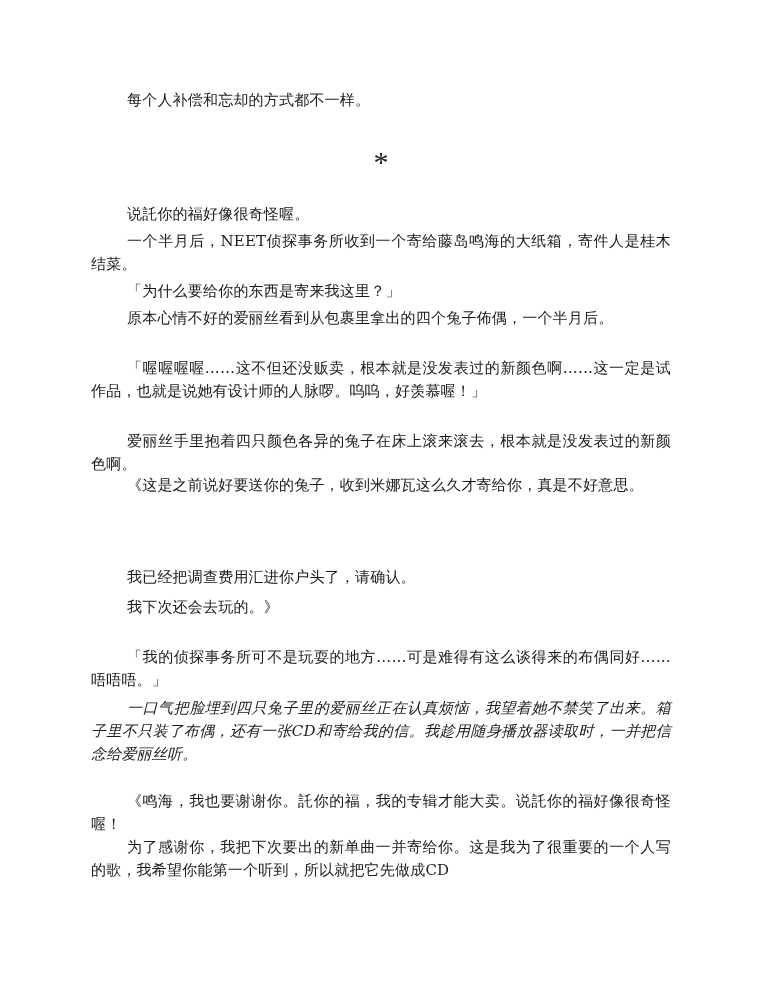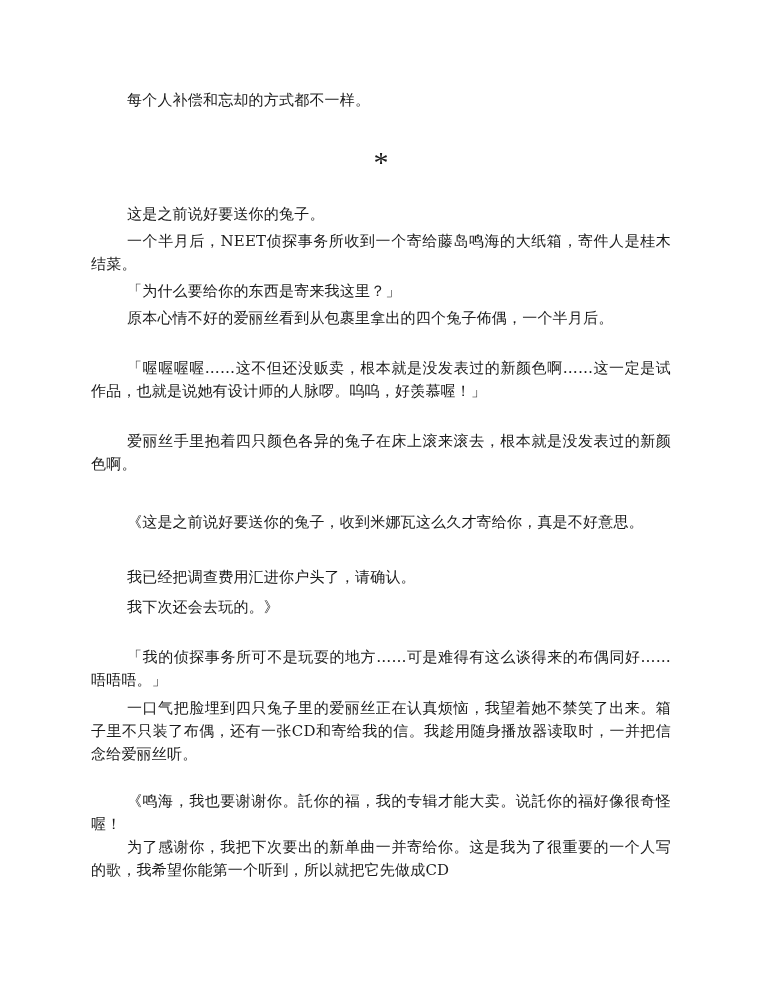--- a/index.html
+++ b/index.html
@@ -10,26 +10,26 @@
       text-indent: 36px; text-align: justify; margin: 0; letter-spacing: 0.2px; }
     .sep { position: absolute; left: 0; width: 580px; text-align: center;
       font-family: "Liberation Serif", serif; font-size: 30px; line-height: 30px; }
   </style>
 </head>
 <body>
 
 <div class="page">
   <p class="p" style="top:89px;">每个人补偿和忘却的方式都不一样。</p>
   <div class="sep" style="top:147px;">*</div>
-  <p class="p" style="top:203px;">这是之前说好要送你的兔子。</p>
+  <p class="p" style="top:203px;">说託你的福好像很奇怪喔。</p>
   <p class="p" style="top:230px;">一个半月后，NEET侦探事务所收到一个寄给藤岛鸣海的大纸箱，寄件人是桂木结菜。</p>
   <p class="p" style="top:280px;">「为什么要给你的东西是寄来我这里？」</p>
   <p class="p" style="top:307px;">原本心情不好的爱丽丝看到从包裹里拿出的四个兔子佈偶，一个半月后。</p>
   <p class="p" style="top:357px;">「喔喔喔喔……这不但还没贩卖，根本就是没发表过的新颜色啊……这一定是试作品，也就是说她有设计师的人脉啰。呜呜，好羡慕喔！」</p>
   <p class="p" style="top:430px;">爱丽丝手里抱着四只颜色各异的兔子在床上滚来滚去，根本就是没发表过的新颜色啊。</p>
-  <p class="p" style="top:511px;">《这是之前说好要送你的兔子，收到米娜瓦这么久才寄给你，真是不好意思。</p>
+  <p class="p" style="top:474px;">《这是之前说好要送你的兔子，收到米娜瓦这么久才寄给你，真是不好意思。</p>
   <p class="p" style="top:566px;">我已经把调查费用汇进你户头了，请确认。</p>
   <p class="p" style="top:596px;">我下次还会去玩的。》</p>
   <p class="p" style="top:646px;">「我的侦探事务所可不是玩耍的地方……可是难得有这么谈得来的布偶同好……唔唔唔。」</p>
-  <p class="p" style="top:697px;">一口气把脸埋到四只兔子里的爱丽丝正在认真烦恼，我望着她不禁笑了出来。箱子里不只装了布偶，还有一张CD和寄给我的信。我趁用随身播放器读取时，一并把信念给爱丽丝听。</p>
+  <p class="p" style="top:697px;font-style:italic;">一口气把脸埋到四只兔子里的爱丽丝正在认真烦恼，我望着她不禁笑了出来。箱子里不只装了布偶，还有一张CD和寄给我的信。我趁用随身播放器读取时，一并把信念给爱丽丝听。</p>
   <p class="p" style="top:790px;">《鸣海，我也要谢谢你。託你的福，我的专辑才能大卖。说託你的福好像很奇怪喔！</p>
   <p class="p" style="top:836px;">为了感谢你，我把下次要出的新单曲一并寄给你。这是我为了很重要的一个人写的歌，我希望你能第一个听到，所以就把它先做成CD</p>
 </div>
 
 </body></html>

